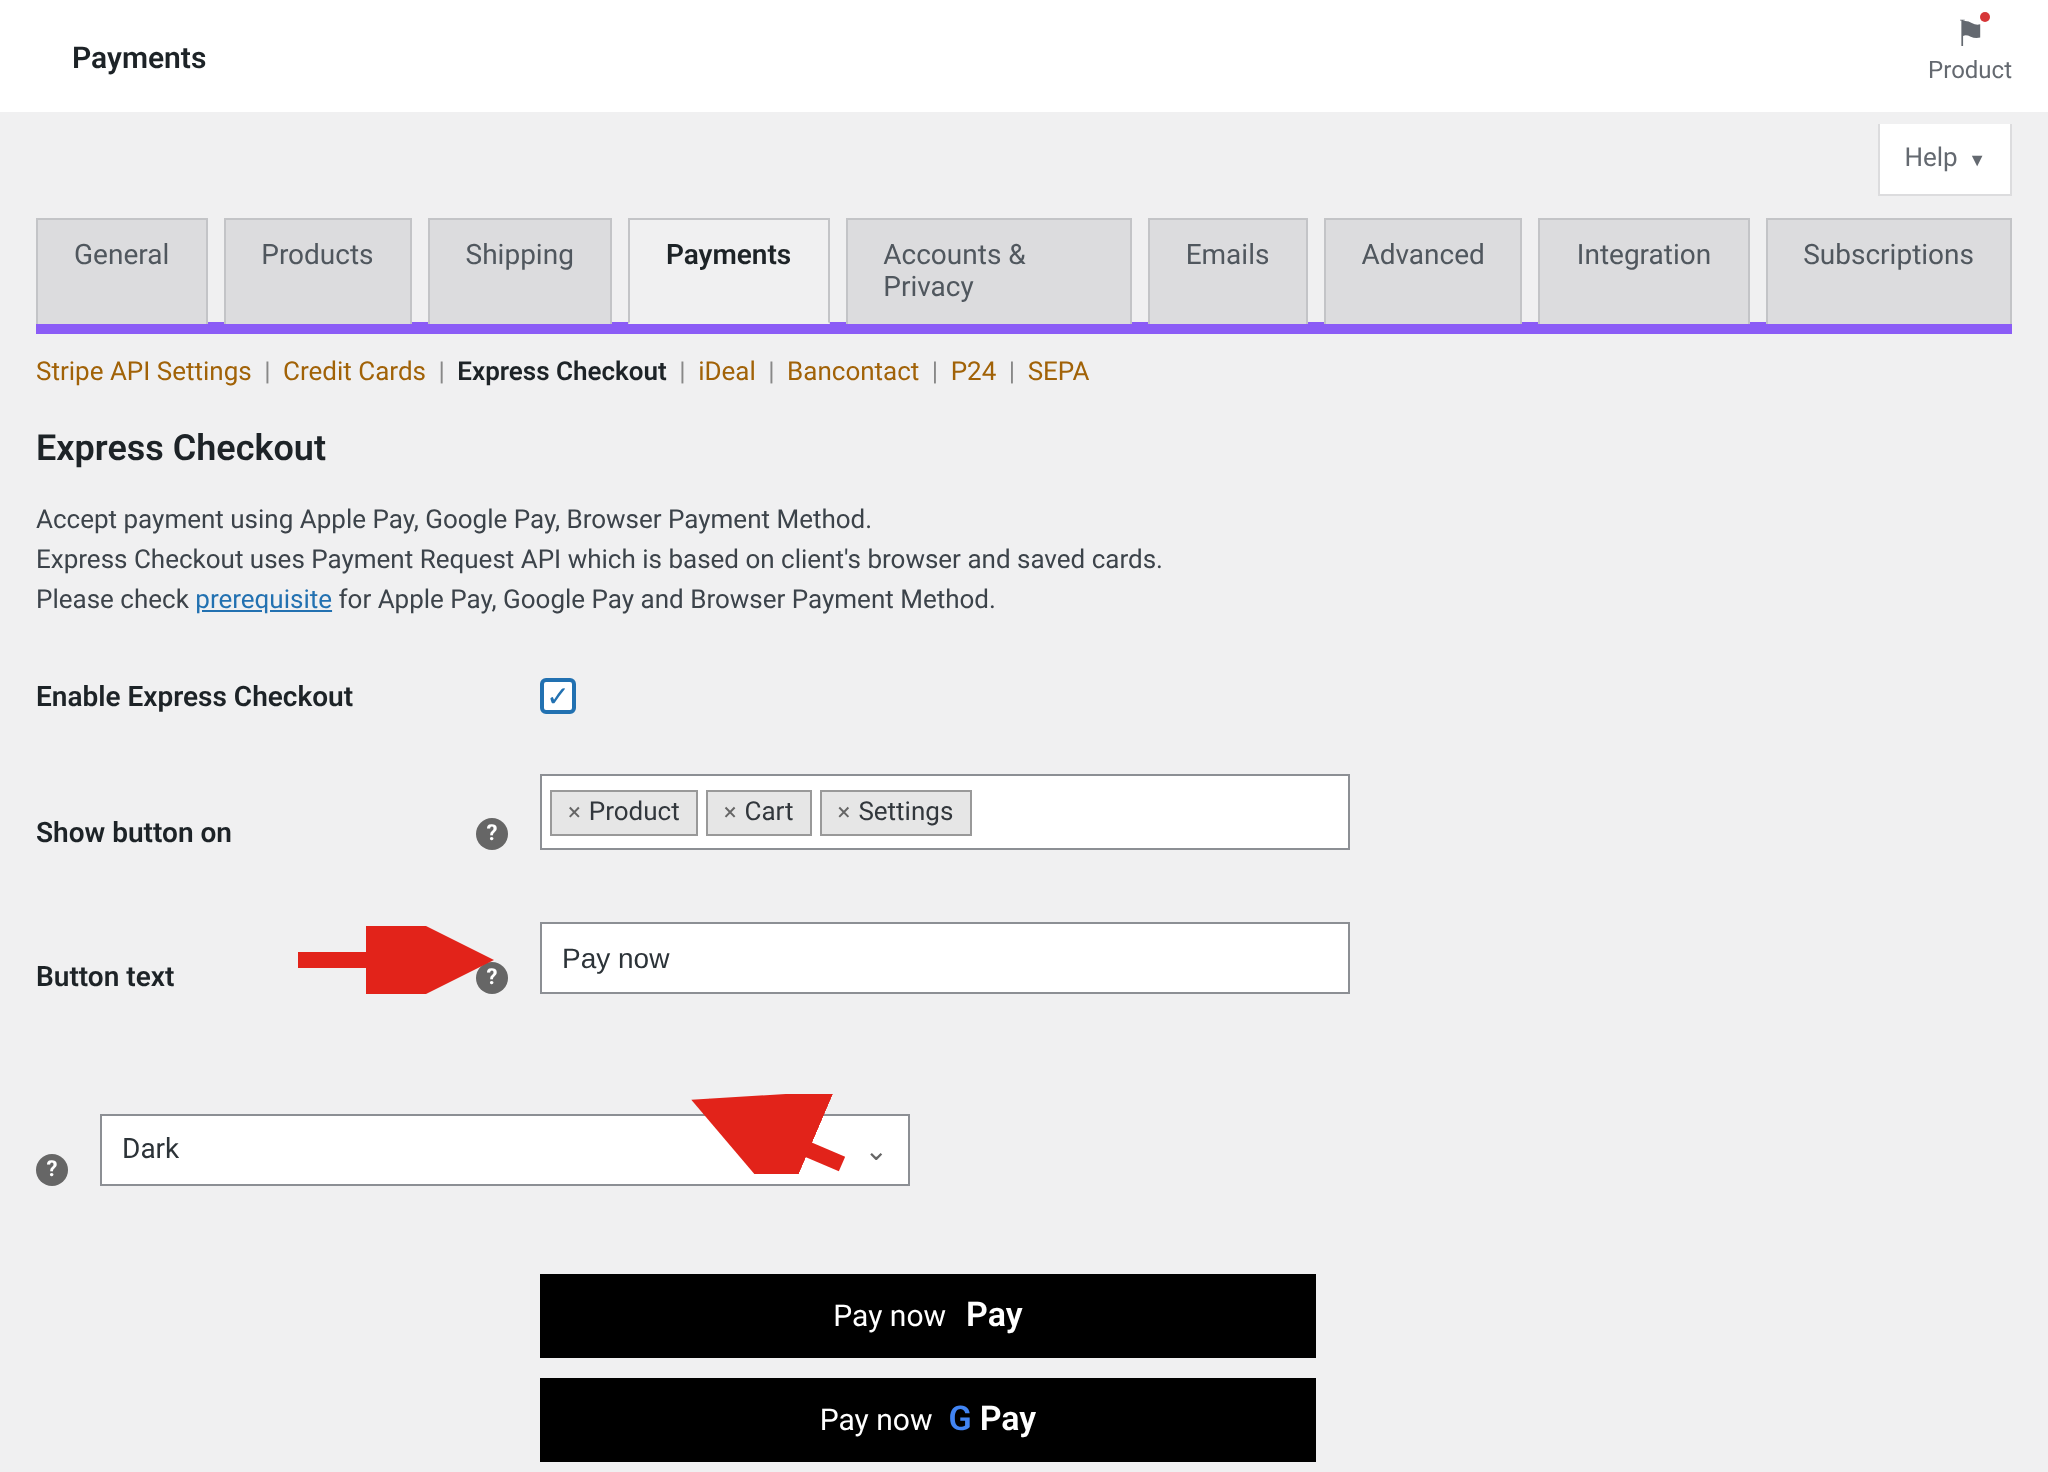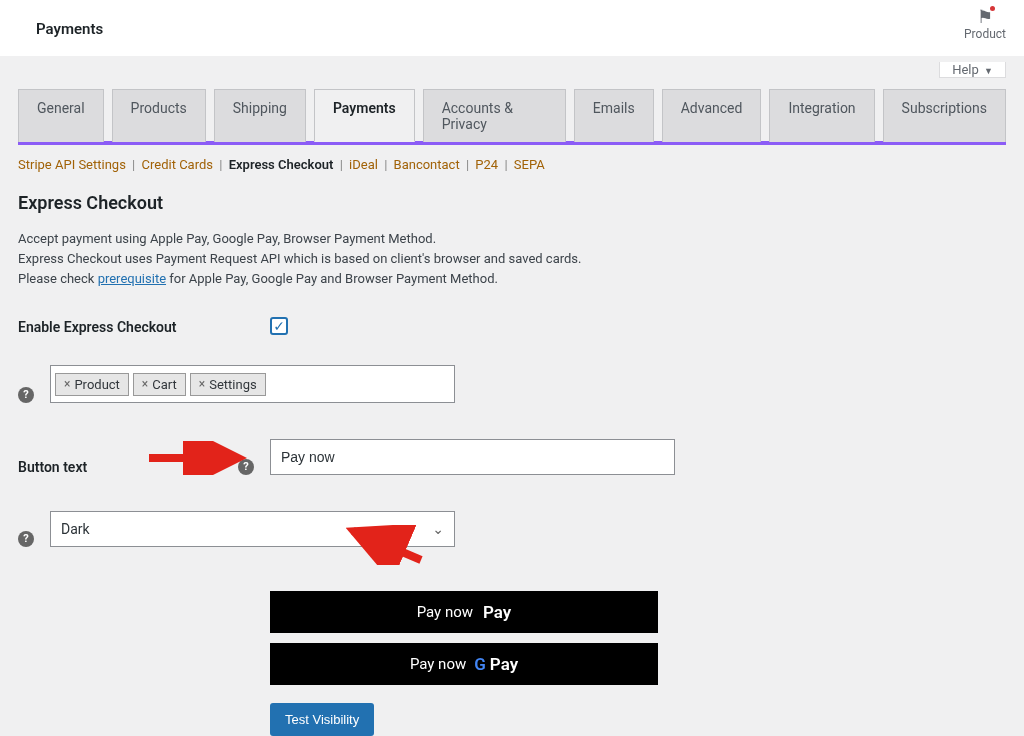--- a/index.html
+++ b/index.html
@@ -5,26 +5,26 @@
   * { box-sizing: border-box; margin: 0; padding: 0; }
   body { font-family: -apple-system, BlinkMacSystemFont, "Segoe UI", Roboto, sans-serif; font-size: 13px; color: #1d2327; background: #f0f0f1; width: 1024px; height: 736px; overflow: hidden; }
 
   .topbar { background: #fff; display: flex; align-items: flex-start; padding: 20px 20px 18px 36px; position: relative; }
   .topbar h1 { font-size: 15px; font-weight: 600; color: #1d2327; }
   .activity { position: absolute; right: 18px; top: 6px; text-align: center; font-size: 12px; color: #646970; }
   .activity .flag { font-size: 18px; color: #646970; position: relative; display: inline-block; }
   .activity .dot { position: absolute; top: 0; right: -2px; width: 5px; height: 5px; background: #d63638; border-radius: 50%; }
 
   .help-wrap { text-align: right; padding: 6px 18px 0 0; }
-  .help-btn { display: inline-block; background: #fff; border: 1px solid #dcdcde; border-top: none; padding: 0 12px; font-size: 13px; color: #646970; cursor: pointer; }
+  .help-btn { display: inline-block; background: #fff; border: 1px solid #dcdcde; border-top: none; padding: 10px 12px; font-size: 13px; color: #646970; cursor: pointer; }
   .help-btn .tri { font-size: 9px; margin-left: 2px; }
 
   .content { padding: 0 18px; }
 
-  .tabs { display: flex; gap: 8px; border-bottom: 4px solid #8b5cf6; margin-top: 10px; }
+  .tabs { display: flex; gap: 8px; border-bottom: 6px solid #8b5cf6; margin-top: 10px; }
   .tab { background: #dcdcde; border: 1px solid #c3c4c7; border-bottom: none; padding: 10px 18px; font-size: 14px; color: #50575e; cursor: pointer; position: relative; top: 1px; }
   .tab.active { background: #f0f0f1; color: #1d2327; font-weight: 600; border-bottom: 1px solid #f0f0f1; }
 
   .subtabs { padding: 12px 0 6px 0; font-size: 13px; }
   .subtabs a { color: #a16207; text-decoration: none; cursor: pointer; }
   .subtabs .sep { color: #888; margin: 0 3px; }
   .subtabs .current { color: #1d2327; font-weight: 600; }
 
   h2.section-title { font-size: 18px; font-weight: 600; margin: 14px 0 16px 0; color: #1d2327; }
   .desc { font-size: 13px; color: #3c434a; line-height: 1.55; margin-bottom: 28px; }
@@ -36,21 +36,21 @@
   .help-icon { width: 16px; height: 16px; border-radius: 50%; background: #666; color: #fff; font-size: 11px; line-height: 16px; text-align: center; margin-right: 16px; cursor: help; flex-shrink: 0; font-weight: bold; }
   .field { flex: 0 0 auto; }
 
   .checkbox { width: 18px; height: 18px; border: 2px solid #2271b1; border-radius: 3px; display: inline-flex; align-items: center; justify-content: center; color: #2271b1; font-size: 14px; cursor: pointer; background: #fff; }
 
   .tagbox { width: 405px; min-height: 38px; border: 1px solid #8c8f94; background: #fff; padding: 4px; display: flex; gap: 4px; align-items: center; }
   .tag { background: #e6e6e6; border: 1px solid #999; padding: 3px 8px; font-size: 13px; color: #32373c; display: flex; align-items: center; gap: 4px; cursor: default; }
   .tag .x { color: #666; font-size: 12px; cursor: pointer; }
 
   .textinput { width: 405px; height: 36px; border: 1px solid #8c8f94; padding: 0 10px; font-size: 14px; color: #2c3338; background: #fff; }
-  .selectwrap { width: 405px; height: 36px; border: 1px solid #8c8f94; background: #fff; display: flex; align-items: center; padding: 16px 10px; justify-content: space-between; cursor: pointer; font-size: 14px; color: #2c3338; }
+  .selectwrap { width: 405px; height: 36px; border: 1px solid #8c8f94; background: #fff; display: flex; align-items: center; padding: 16px 10px; justify-content: space-between; cursor: pointer; font-size: 14px; color: #2c3338; margin-top: 24px; }
   .selectwrap .chev { color: #666; }
 
   .arrow { position: absolute; pointer-events: none; }
   .arrow.a1 { left: 126px; top: 2px; }
   .arrow.a2 { left: 323px; top: 14px; }
 
   .preview-col { margin-left: 252px; width: 388px; }
   .paybtn { width: 100%; height: 42px; background: #000; color: #fff; display: flex; align-items: center; justify-content: center; gap: 8px; font-size: 15px; margin-bottom: 10px; cursor: pointer; }
   .paybtn .brand { font-weight: 600; font-size: 17px; display: flex; align-items: flex-start; gap: 2px; }
   .apple-logo { font-size: 16px; }
@@ -117,20 +117,21 @@
     <span>Please check </span><a>prerequisite</a><span> for Apple Pay, Google Pay and Browser Payment Method.</span>
   </div>
 
   <div class="form-row tight">
     <div class="form-label">Enable Express Checkout</div>
     <div style="width:32px"></div>
     <span class="checkbox">✓</span>
   </div>
 
   <div class="form-row">
+    <div class="form-label">Show button on</div>
     <span class="help-icon">?</span>
     <div class="tagbox field">
       <span class="tag">
           <span class="x">×</span>
           <span>Product</span>
         </span>
       <span class="tag">
           <span class="x">×</span>
           <span>Cart</span>
         </span>

